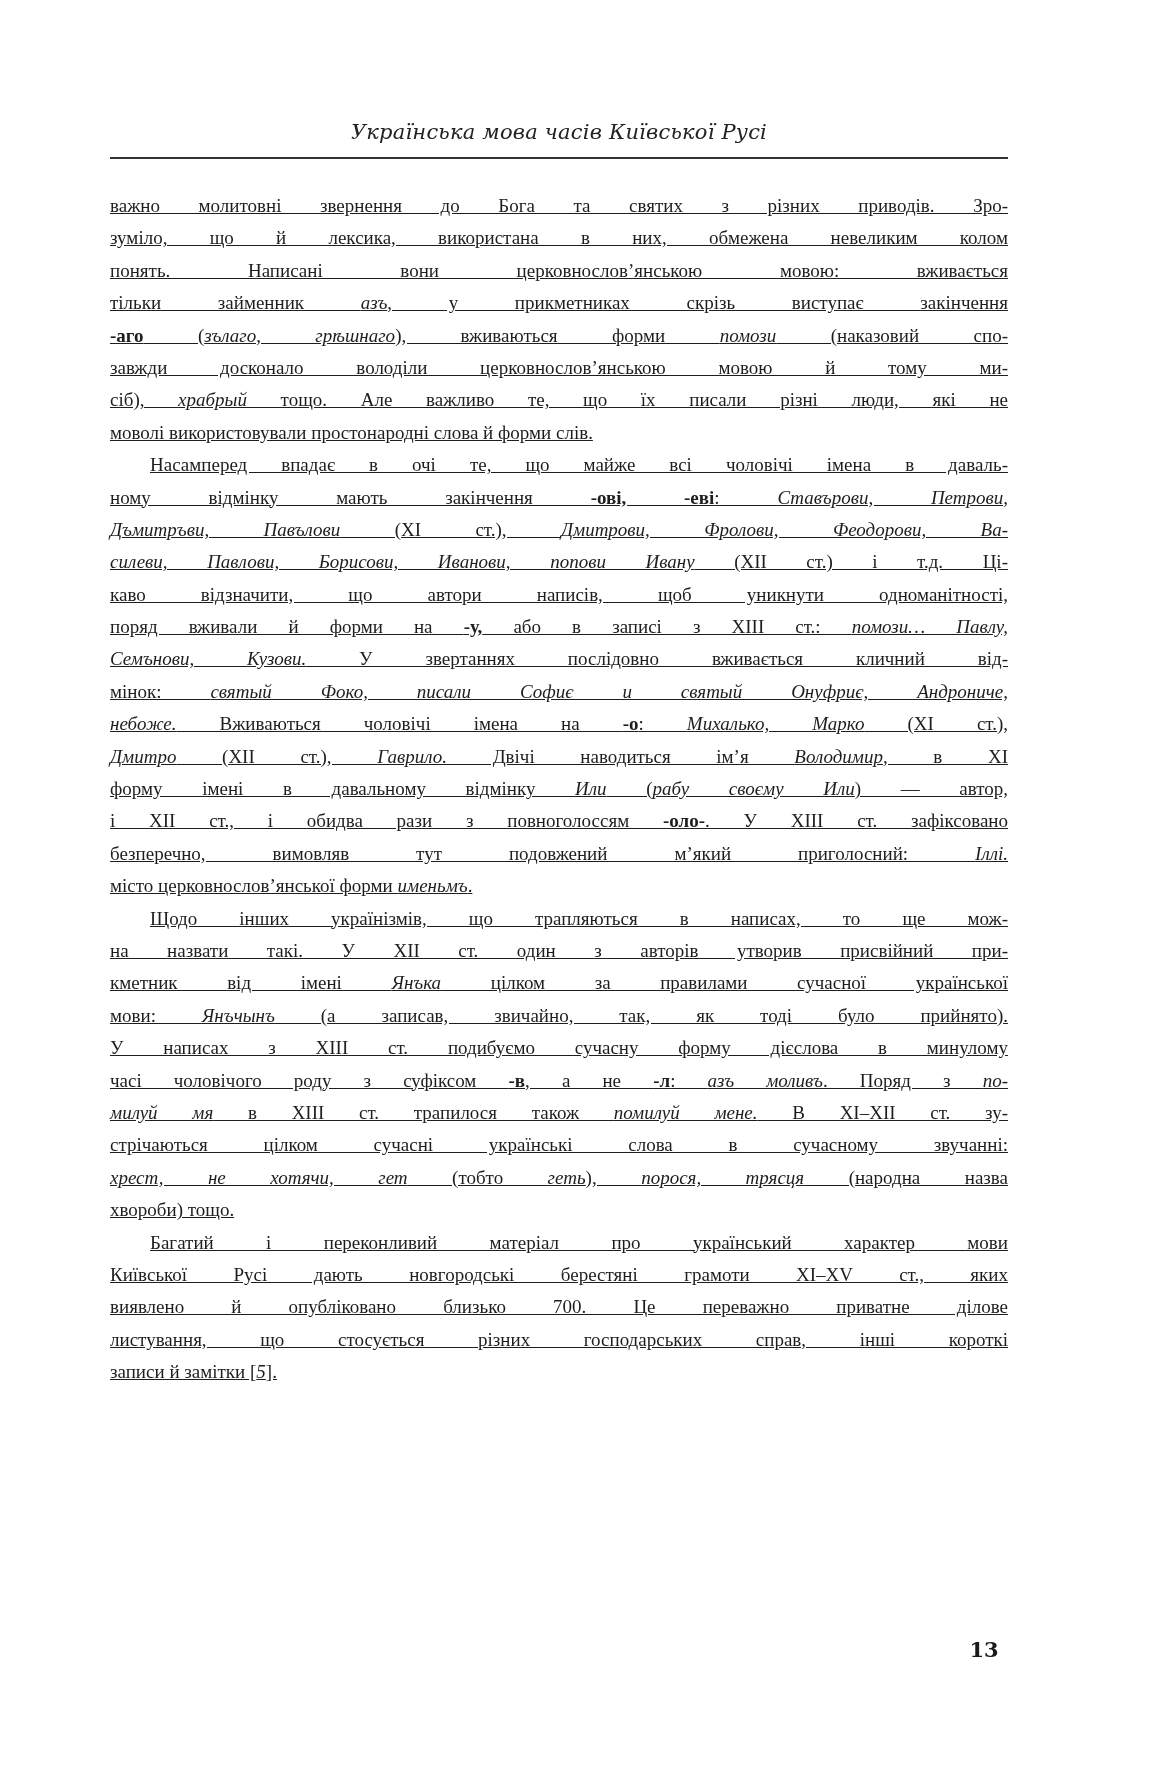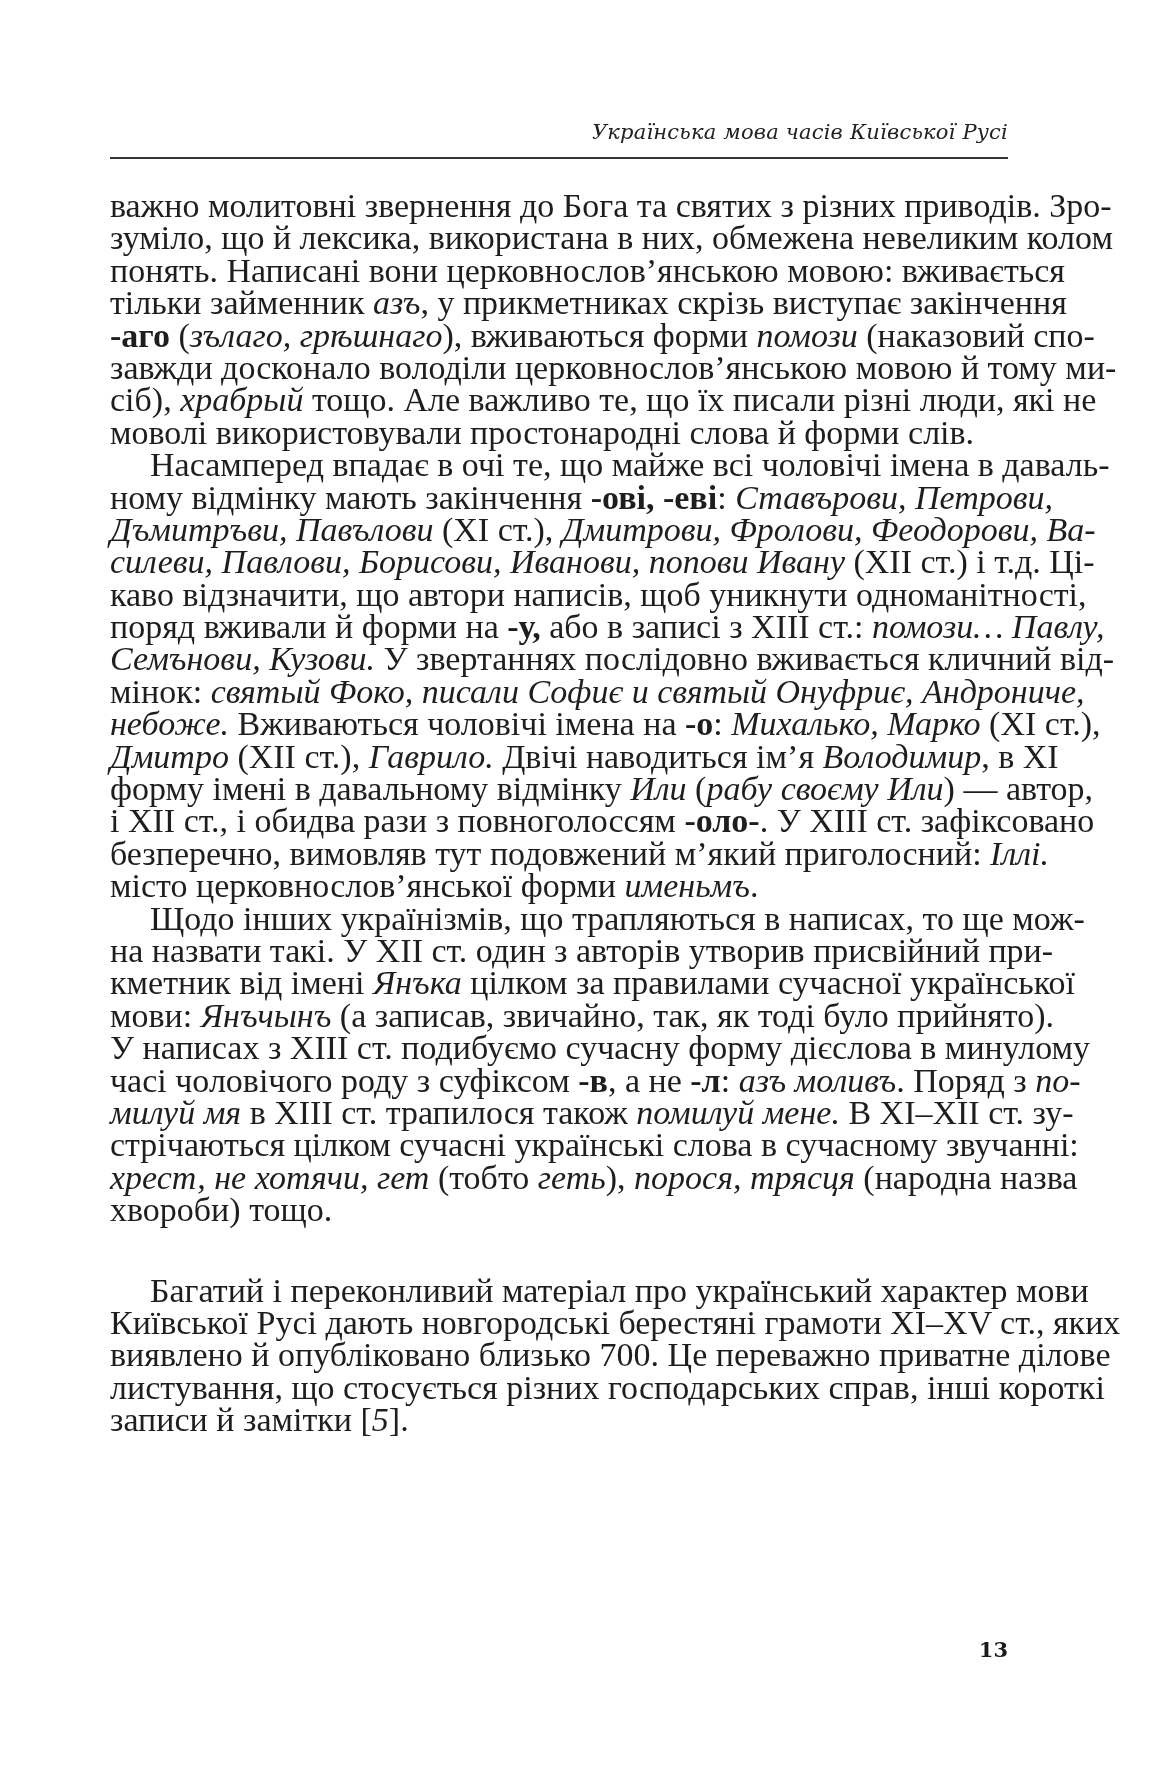--- a/index.html
+++ b/index.html
@@ -19,21 +19,21 @@
       left: 0; top: 0;
       width: 1166px;
       height: 1772px;
       background: #ffffff;
     }
     .running-head {
       position: absolute;
       left: 110px;
       width: 898px;
       top: 118px;
-      text-align: right;
+      text-align: center;
       font-family: "DejaVu Serif", serif;
       font-style: italic;
       font-size: 21px;
       letter-spacing: 0.2px;
       color: #222;
       line-height: 28px;
     }
     .head-rule {
       position: absolute;
       left: 110px;
@@ -41,24 +41,25 @@
       top: 157px;
       height: 0;
       border-top: 2px solid #333;
     }
     .body-text {
       position: absolute;
       left: 110px;
       top: 190px;
       width: 898px;
       font-family: "Liberation Serif", serif;
-      font-size: 34px;
+      font-size: 19px;
       line-height: 32.4px;
       text-align: justify;
       color: #1e1e1e;
+      text-decoration: underline;
     }
     .para {
       margin: 0;
       text-indent: 0;
     }
     .line {
       display: block;
       text-align: justify;
       text-align-last: justify;
       white-space: nowrap;
@@ -68,21 +69,21 @@
     .line.last {
       text-align-last: left;
     }
     .it { font-style: italic; }
     .b { font-weight: bold; }
     .page-number {
       position: absolute;
       left: 960px;
       width: 48px;
       top: 1637px;
-      text-align: right;
+      text-align: center;
       font-family: "DejaVu Serif", serif;
       font-weight: bold;
       font-size: 21px;
       color: #1a1a1a;
     }
   </style>
 </head>
 <body>
 
 <div class="page">
@@ -122,21 +123,21 @@
         <span class="line"><span>кметник від імені </span><span class="it">Янъка</span><span> цілком за правилами сучасної української</span></span>
         <span class="line"><span>мови: </span><span class="it">Янъчынъ</span><span> (а записав, звичайно, так, як тоді було прийнято).</span></span>
         <span class="line"><span>У написах з XIII ст. подибуємо сучасну форму дієслова в минулому</span></span>
         <span class="line"><span>часі чоловічого роду з суфіксом </span><span class="b">-в</span><span>, а не </span><span class="b">-л</span><span>: </span><span class="it">азъ моливъ</span><span>. Поряд з </span><span class="it">по-</span></span>
         <span class="line"><span class="it">милуй мя</span><span> в XIII ст. трапилося також </span><span class="it">помилуй мене.</span><span> В XI–XII ст. зу-</span></span>
         <span class="line"><span>стрічаються цілком сучасні українські слова в сучасному звучанні:</span></span>
         <span class="line"><span class="it">хрест, не хотячи, гет</span><span> (тобто </span><span class="it">геть</span><span>), </span><span class="it">порося, трясця</span><span> (народна назва</span></span>
         <span class="line last"><span>хвороби) тощо.</span></span>
       </div>
       <div class="para">
-        <span class="line" style="padding-left: 40px; margin-top: 48px;"><span>Багатий і переконливий матеріал про український характер мови</span></span>
+        <span class="line" style="padding-left: 40px;"><span>Багатий і переконливий матеріал про український характер мови</span></span>
         <span class="line"><span>Київської Русі дають новгородські берестяні грамоти XI–XV ст., яких</span></span>
         <span class="line"><span>виявлено й опубліковано близько 700. Це переважно приватне ділове</span></span>
         <span class="line"><span>листування, що стосується різних господарських справ, інші короткі</span></span>
         <span class="line last"><span>записи й замітки [</span><span class="it">5</span><span>].</span></span>
       </div>
     </div>
 
   <div class="page-number">13</div>
 </div>
 

